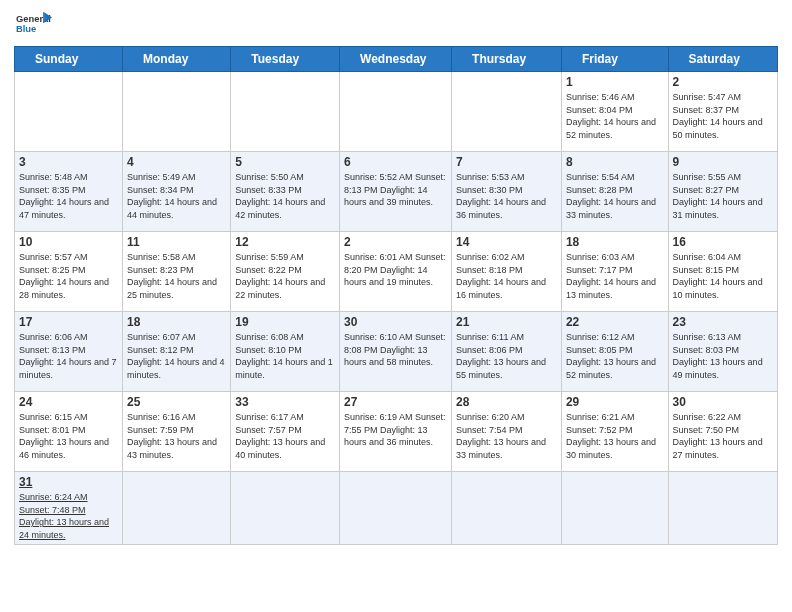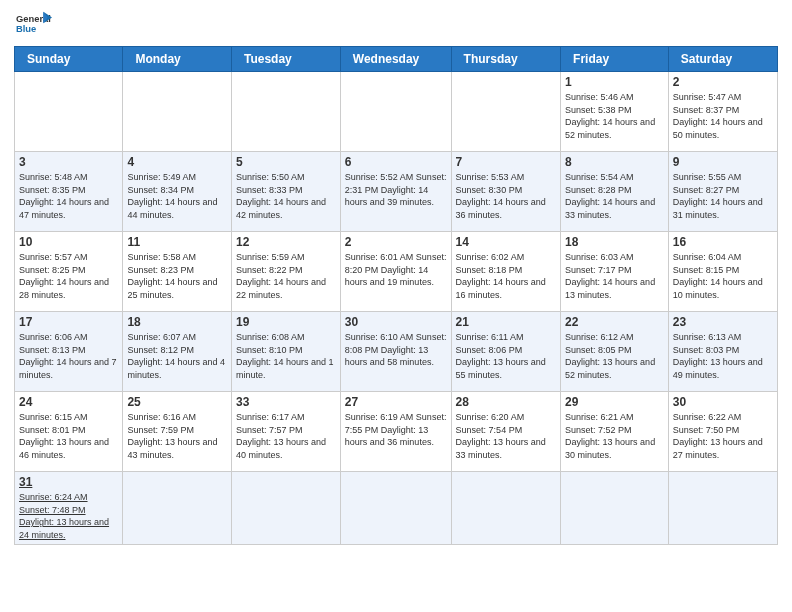--- a/index.html
+++ b/index.html
@@ -45,21 +45,21 @@
     .calendar {
       width: 100%;
       border-collapse: collapse;
       border: 1px solid #ccc;
     }
     .calendar th {
       background-color: #2979c4;
       color: #fff;
       font-size: 12px;
       font-weight: bold;
-      padding: 5px 12px;
+      padding: 5px 20px;
       text-align: left;
       border: 1px solid #1a5fa0;
     }
     .calendar td {
       vertical-align: top;
       border: 1px solid #ccc;
       padding: 3px 4px;
       width: 113px;
       font-size: 9.5px;
       color: #333;
@@ -127,21 +127,21 @@
     <tbody id="calendar-body">
     <tr>
           <td class="empty-cell"></td>
           <td class="empty-cell"></td>
           <td class="empty-cell"></td>
           <td class="empty-cell"></td>
           <td class="empty-cell"></td>
           <td>
             <span class="day-number">1</span>
             <div class="day-info">Sunrise: 5:46 AM
-Sunset: 5:38 PM
+Sunset: 8:04 PM
 Daylight: 14 hours and 52 minutes.</div>
           </td>
           <td>
             <span class="day-number">2</span>
             <div class="day-info">Sunrise: 5:47 AM
 Sunset: 8:37 PM
 Daylight: 14 hours and 50 minutes.</div>
           </td>
         </tr>
         <tr>
@@ -159,21 +159,21 @@
           </td>
           <td>
             <span class="day-number">5</span>
             <div class="day-info">Sunrise: 5:50 AM
 Sunset: 8:33 PM
 Daylight: 14 hours and 42 minutes.</div>
           </td>
           <td>
             <span class="day-number">6</span>
             <div class="day-info">Sunrise: 5:52 AM
-Sunset: 2:31 PM
+Sunset: 8:13 PM
 Daylight: 14 hours and 39 minutes.</div>
           </td>
           <td>
             <span class="day-number">7</span>
             <div class="day-info">Sunrise: 5:53 AM
 Sunset: 8:30 PM
 Daylight: 14 hours and 36 minutes.</div>
           </td>
           <td>
             <span class="day-number">8</span>

